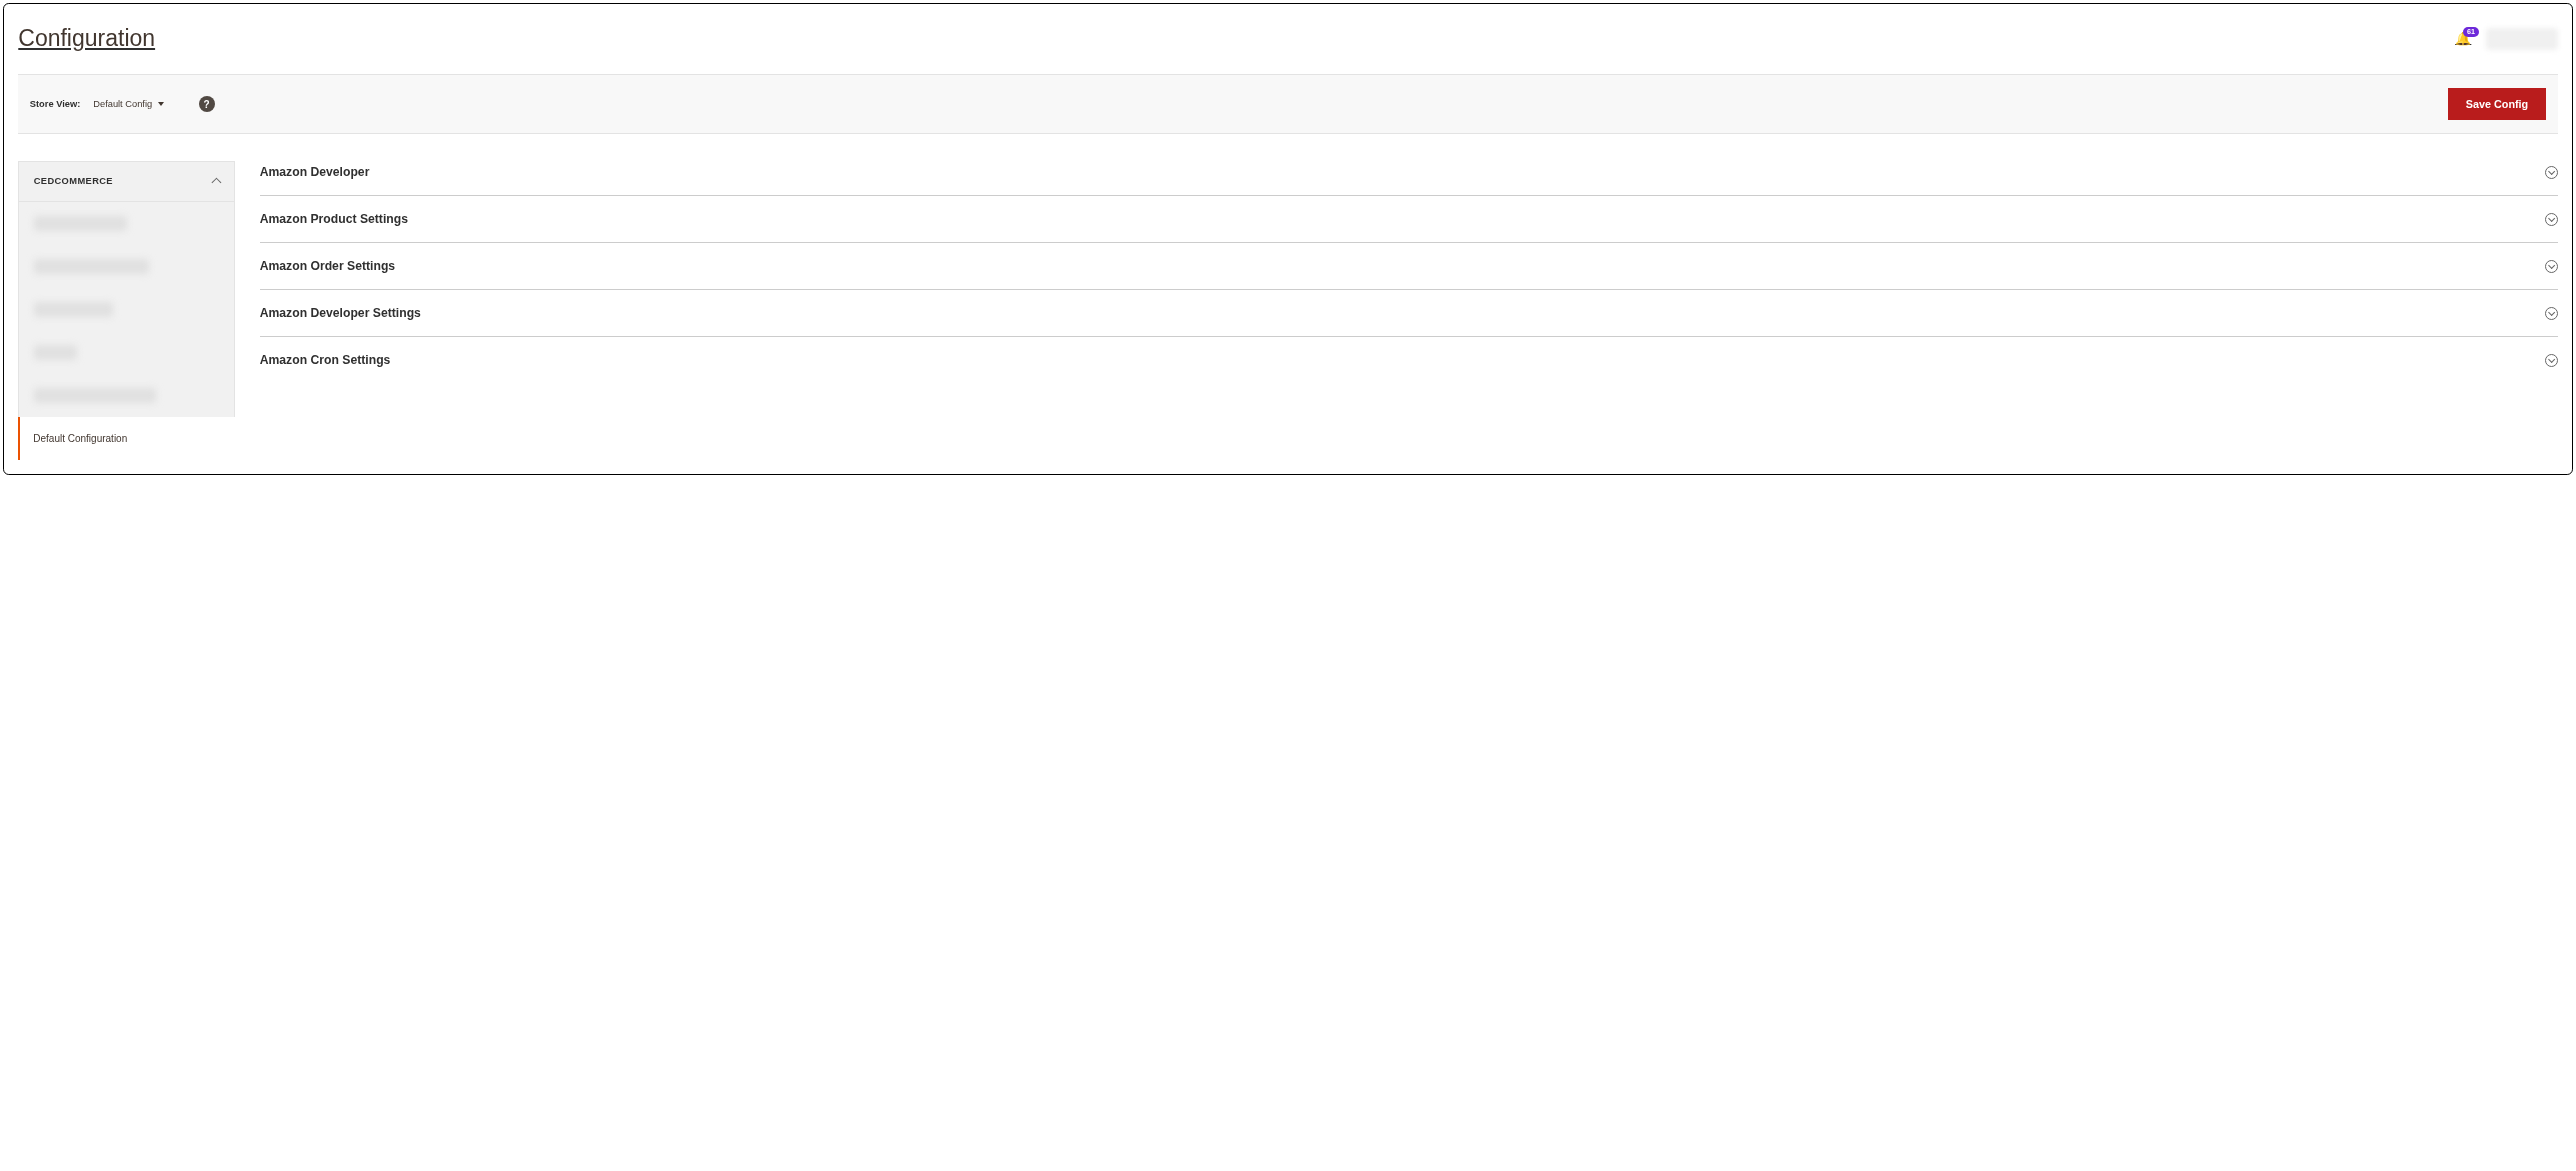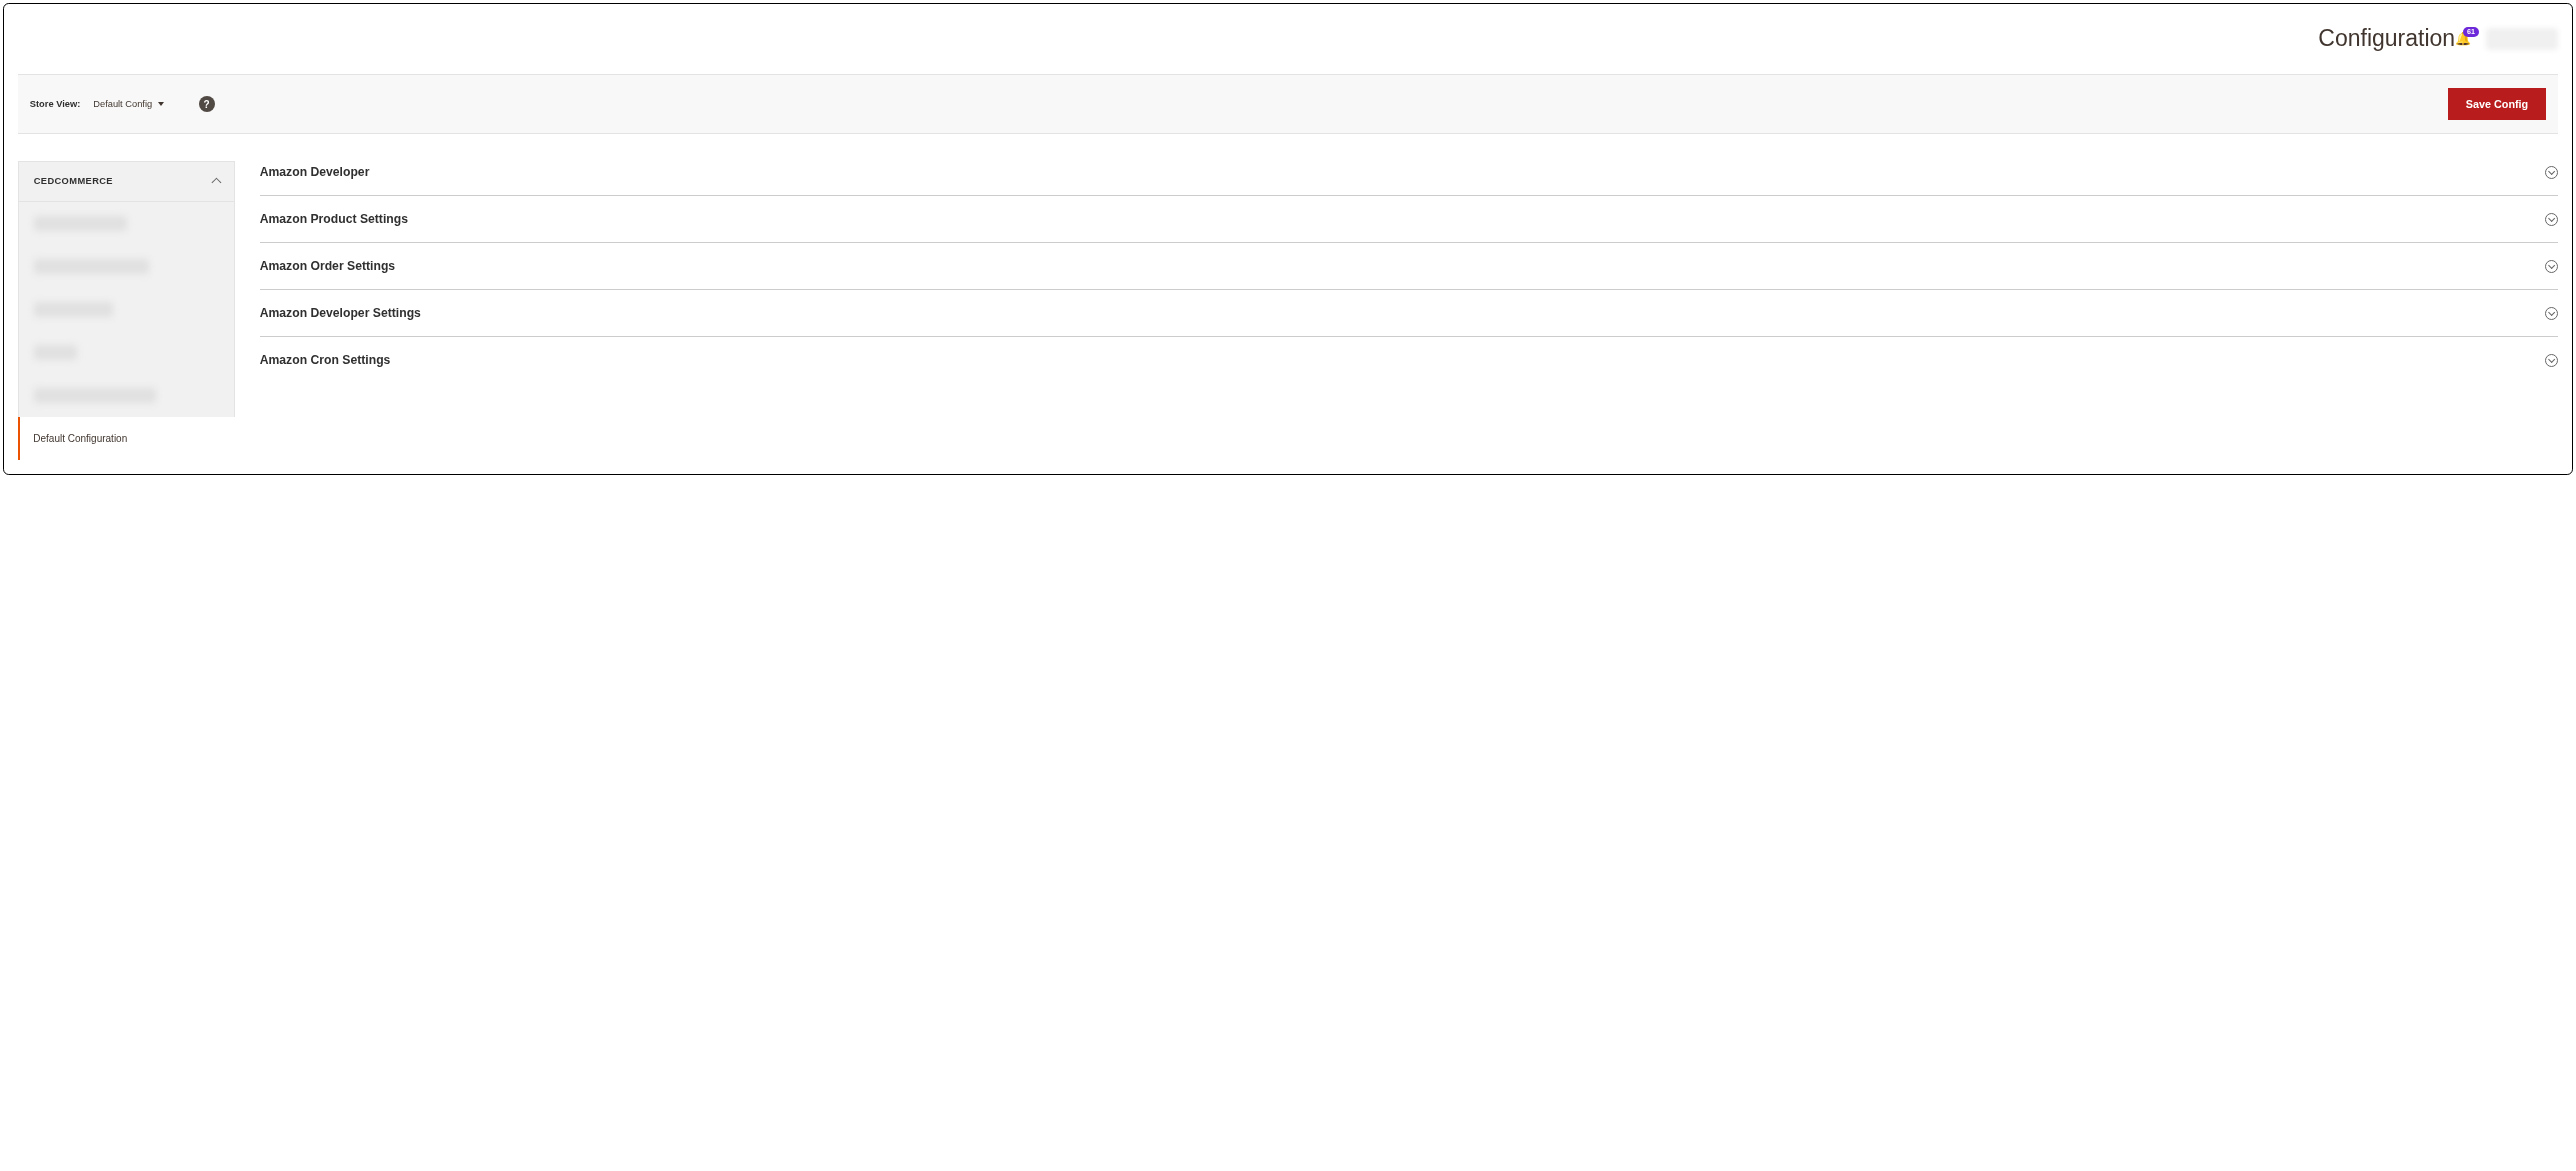--- a/index.html
+++ b/index.html
@@ -11,23 +11,24 @@
       font-family: 'Helvetica Neue', Helvetica, Arial, sans-serif;
       background: #fff;
       color: #303030;
       padding: 14.4px;
       border: 1.4px solid #000;
       border-radius: 5.8px;
       margin: 2.9px;
     }
     .header {
       display: flex;
-      justify-content: flex-end;
+      justify-content: space-between;
       align-items: center;
       padding: 7.2px 0 21.6px 0;
+      text-decoration: underline;
     }
     .page-title {
       font-size: 23px;
       font-weight: 300;
       color: #41362f;
     }
     .header-right {
       display: flex;
       align-items: center;
       gap: 14.4px;

